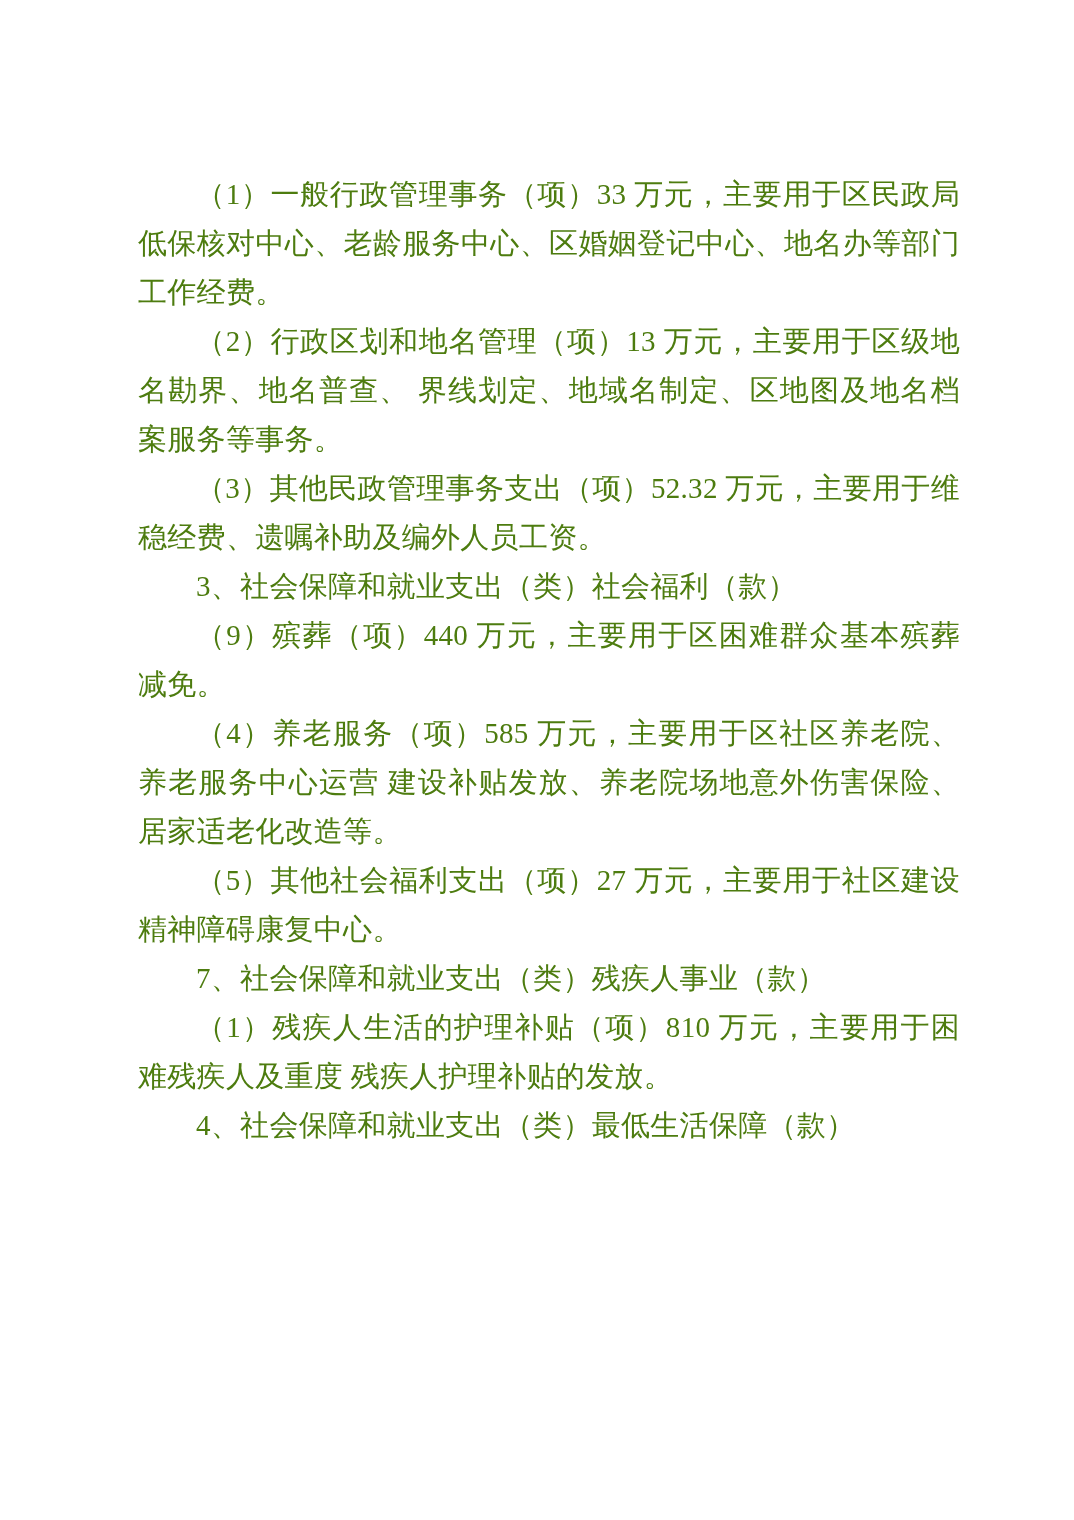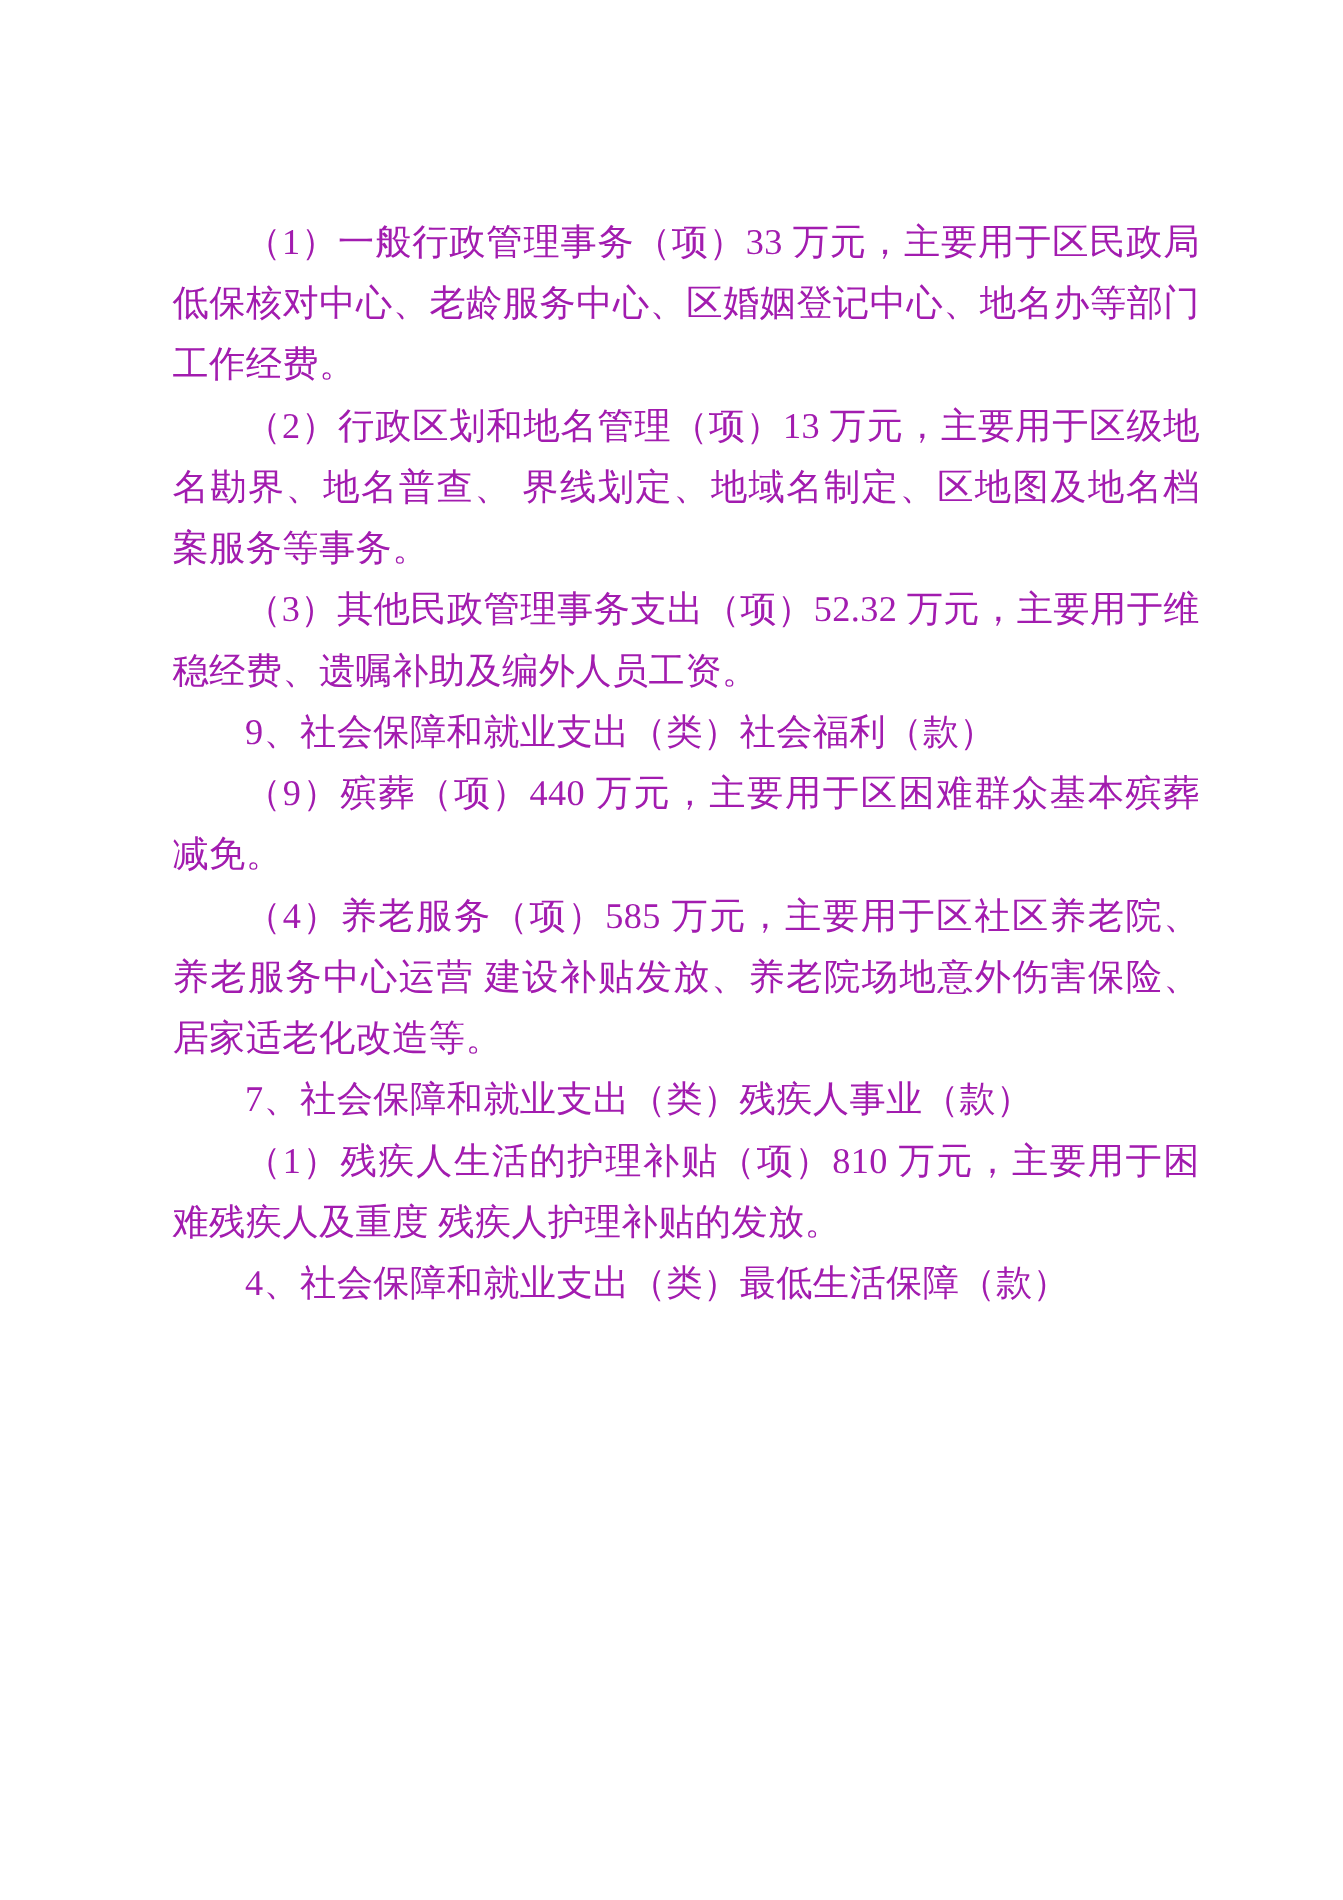--- a/index.html
+++ b/index.html
@@ -15,40 +15,41 @@
     overflow: hidden;
   }
   .content {
     position: absolute;
     left: 138px;
     top: 170px;
     width: 822px;
     font-family: "Liberation Serif", "DejaVu Serif", serif;
     font-size: 29px;
     line-height: 49px;
-    color: #a21caf;
+    color: #4d7c0f;
   }
   .para {
     margin: 0;
     padding: 0;
     text-indent: 2em;
     text-align: justify;
     text-align-last: left;
     word-break: break-all;
     letter-spacing: 0.3px;
   }
 </style>
 </head>
 <body>
 
 <div class="page">
   <div class="content">
     <p class="para">（1）一般行政管理事务（项）33 万元，主要用于区民政局低保核对中心、老龄服务中心、区婚姻登记中心、地名办等部门工作经费。</p>
     <p class="para">（2）行政区划和地名管理（项）13 万元，主要用于区级地名勘界、地名普查、 界线划定、地域名制定、区地图及地名档案服务等事务。</p>
     <p class="para">（3）其他民政管理事务支出（项）52.32 万元，主要用于维稳经费、遗嘱补助及编外人员工资。</p>
-    <p class="para">9、社会保障和就业支出（类）社会福利（款）</p>
+    <p class="para">3、社会保障和就业支出（类）社会福利（款）</p>
     <p class="para">（9）殡葬（项）440 万元，主要用于区困难群众基本殡葬减免。</p>
     <p class="para">（4）养老服务（项）585 万元，主要用于区社区养老院、养老服务中心运营 建设补贴发放、养老院场地意外伤害保险、居家适老化改造等。</p>
+    <p class="para">（5）其他社会福利支出（项）27 万元，主要用于社区建设精神障碍康复中心。</p>
     <p class="para">7、社会保障和就业支出（类）残疾人事业（款）</p>
     <p class="para">（1）残疾人生活的护理补贴（项）810 万元，主要用于困难残疾人及重度 残疾人护理补贴的发放。</p>
     <p class="para">4、社会保障和就业支出（类）最低生活保障（款）</p>
   </div>
 </div>
 
 </body></html>

